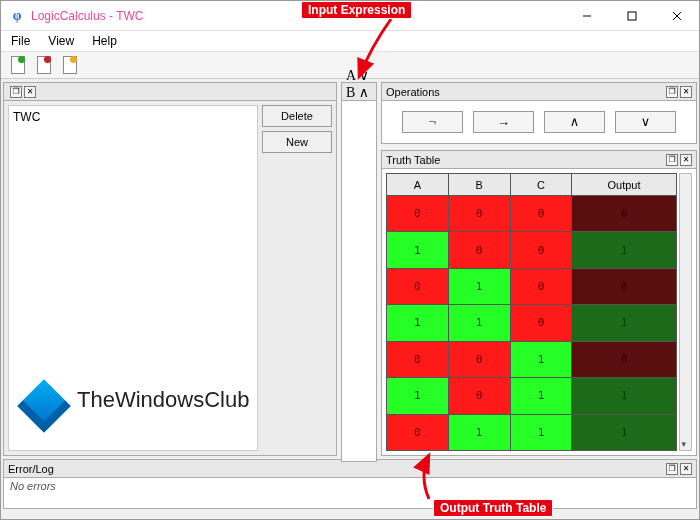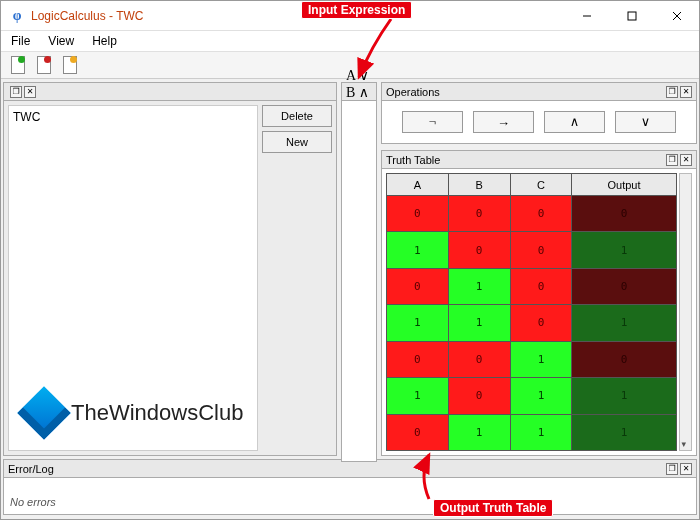--- a/index.html
+++ b/index.html
@@ -1,19 +1,19 @@
 <!DOCTYPE html>
 <html><head>
 <meta charset="utf-8">
 <style>
   * { box-sizing: border-box; margin: 0; padding: 0; }
   body { font-family: "Segoe UI", Tahoma, sans-serif; font-size: 12px; background: #f0f0f0; width: 700px; height: 520px; overflow: hidden; border: 1px solid #999; position: relative; }
   .titlebar { height: 30px; background: #fff; display: flex; align-items: center; padding: 0 0 0 8px; border-bottom: 1px solid #e0e0e0; }
   .titlebar .appicon { width: 16px; height: 16px; margin-right: 6px; display: flex; align-items: center; justify-content: center; color: #2a6fcf; font-family: serif; font-weight: bold; font-size: 14px; }
-  .titlebar .title { flex: 1; font-size: 12px; color: #c2410c; }
+  .titlebar .title { flex: 1; font-size: 12px; color: #ec4899; }
   .winbtns { display: flex; height: 100%; }
   .winbtn { width: 45px; height: 100%; display: flex; align-items: center; justify-content: center; font-family: "Segoe MDL2 Assets", sans-serif; font-size: 10px; background: transparent; border: none; }
   .menubar { height: 20px; background: #fff; display: flex; align-items: center; padding: 0 4px; gap: 6px; font-size: 12px; }
   .menuitem { padding: 2px 6px; }
   .toolbar { height: 28px; background: #f5f5f5; border-top: 1px solid #e0e0e0; border-bottom: 1px solid #ccc; display: flex; align-items: center; padding: 0 6px; gap: 4px; }
   .tbbtn { width: 22px; height: 22px; display: flex; align-items: center; justify-content: center; border: 1px solid transparent; position: relative; }
   .docicon { width: 14px; height: 18px; background: #fff; border: 1px solid #888; position: relative; }
   .dot { position: absolute; top: -1px; right: -1px; width: 7px; height: 7px; border-radius: 50%; }
   .content { display: flex; height: 380px; }
   .panel { display: flex; flex-direction: column; border: 1px solid #aaa; margin: 3px 2px; background: #fff; }
@@ -31,22 +31,22 @@
   .ops-body { padding: 10px 20px; display: flex; gap: 10px; justify-content: space-around; }
   .opbtn { flex: 1; height: 22px; border: 1px solid #999; background: #f5f5f5; font-family: serif; font-size: 13px; display:flex; align-items:center; justify-content:center; }
   .tt-body { padding: 4px; flex: 1; display:flex; }
   table.truth { border-collapse: collapse; width: 100%; table-layout: fixed; font-size: 11px; }
   table.truth th, table.truth td { border: 1px solid #555; text-align: center; height: 22px; padding:0; }
   table.truth th { background: #e9e9e9; font-weight: normal; }
   table.truth td { font-family: monospace; }
   .scroll-col { width: 14px; background:#efefef; border:1px solid #bbb; margin-left:2px; position:relative; }
   .scroll-col::after { content:"▾"; position:absolute; bottom:1px; left:2px; font-size:9px; color:#555; }
   .errorpanel { margin: 0 2px 2px; border:1px solid #aaa; background:#fff; }
-  .errorbody { height: 30px; padding: 18px 6px; font-style: italic; color:#555; font-size:11px; }
-  .widelogobox { position: absolute; left: 16px; bottom: 18px; display:flex; align-items:center; gap:8px; }
+  .errorbody { height: 30px; padding: 2px 6px; font-style: italic; color:#555; font-size:11px; }
+  .widelogobox { position: absolute; left: 16px; bottom: 25px; display:flex; align-items:flex-start; gap:14px; }
   .logosq { width: 38px; height: 38px; transform: rotate(45deg); background: linear-gradient(135deg,#00aef0 0%,#0066cc 100%); box-shadow: inset -8px -8px 0 #005fa8; }
   .logotxt { font-size: 22px; color:#222; font-family: "Segoe UI", sans-serif; }
   .annot { position: absolute; color:#fff; background:#e7000f; border:1px solid #fff; padding:1px 6px; font-size:12px; font-weight:bold; border-radius:2px; z-index:50; white-space:nowrap; }
   .arrow { position:absolute; z-index:49; }
 </style>
 </head>
 <body>
 
 <div class="titlebar">
   <div class="appicon">φ</div>

